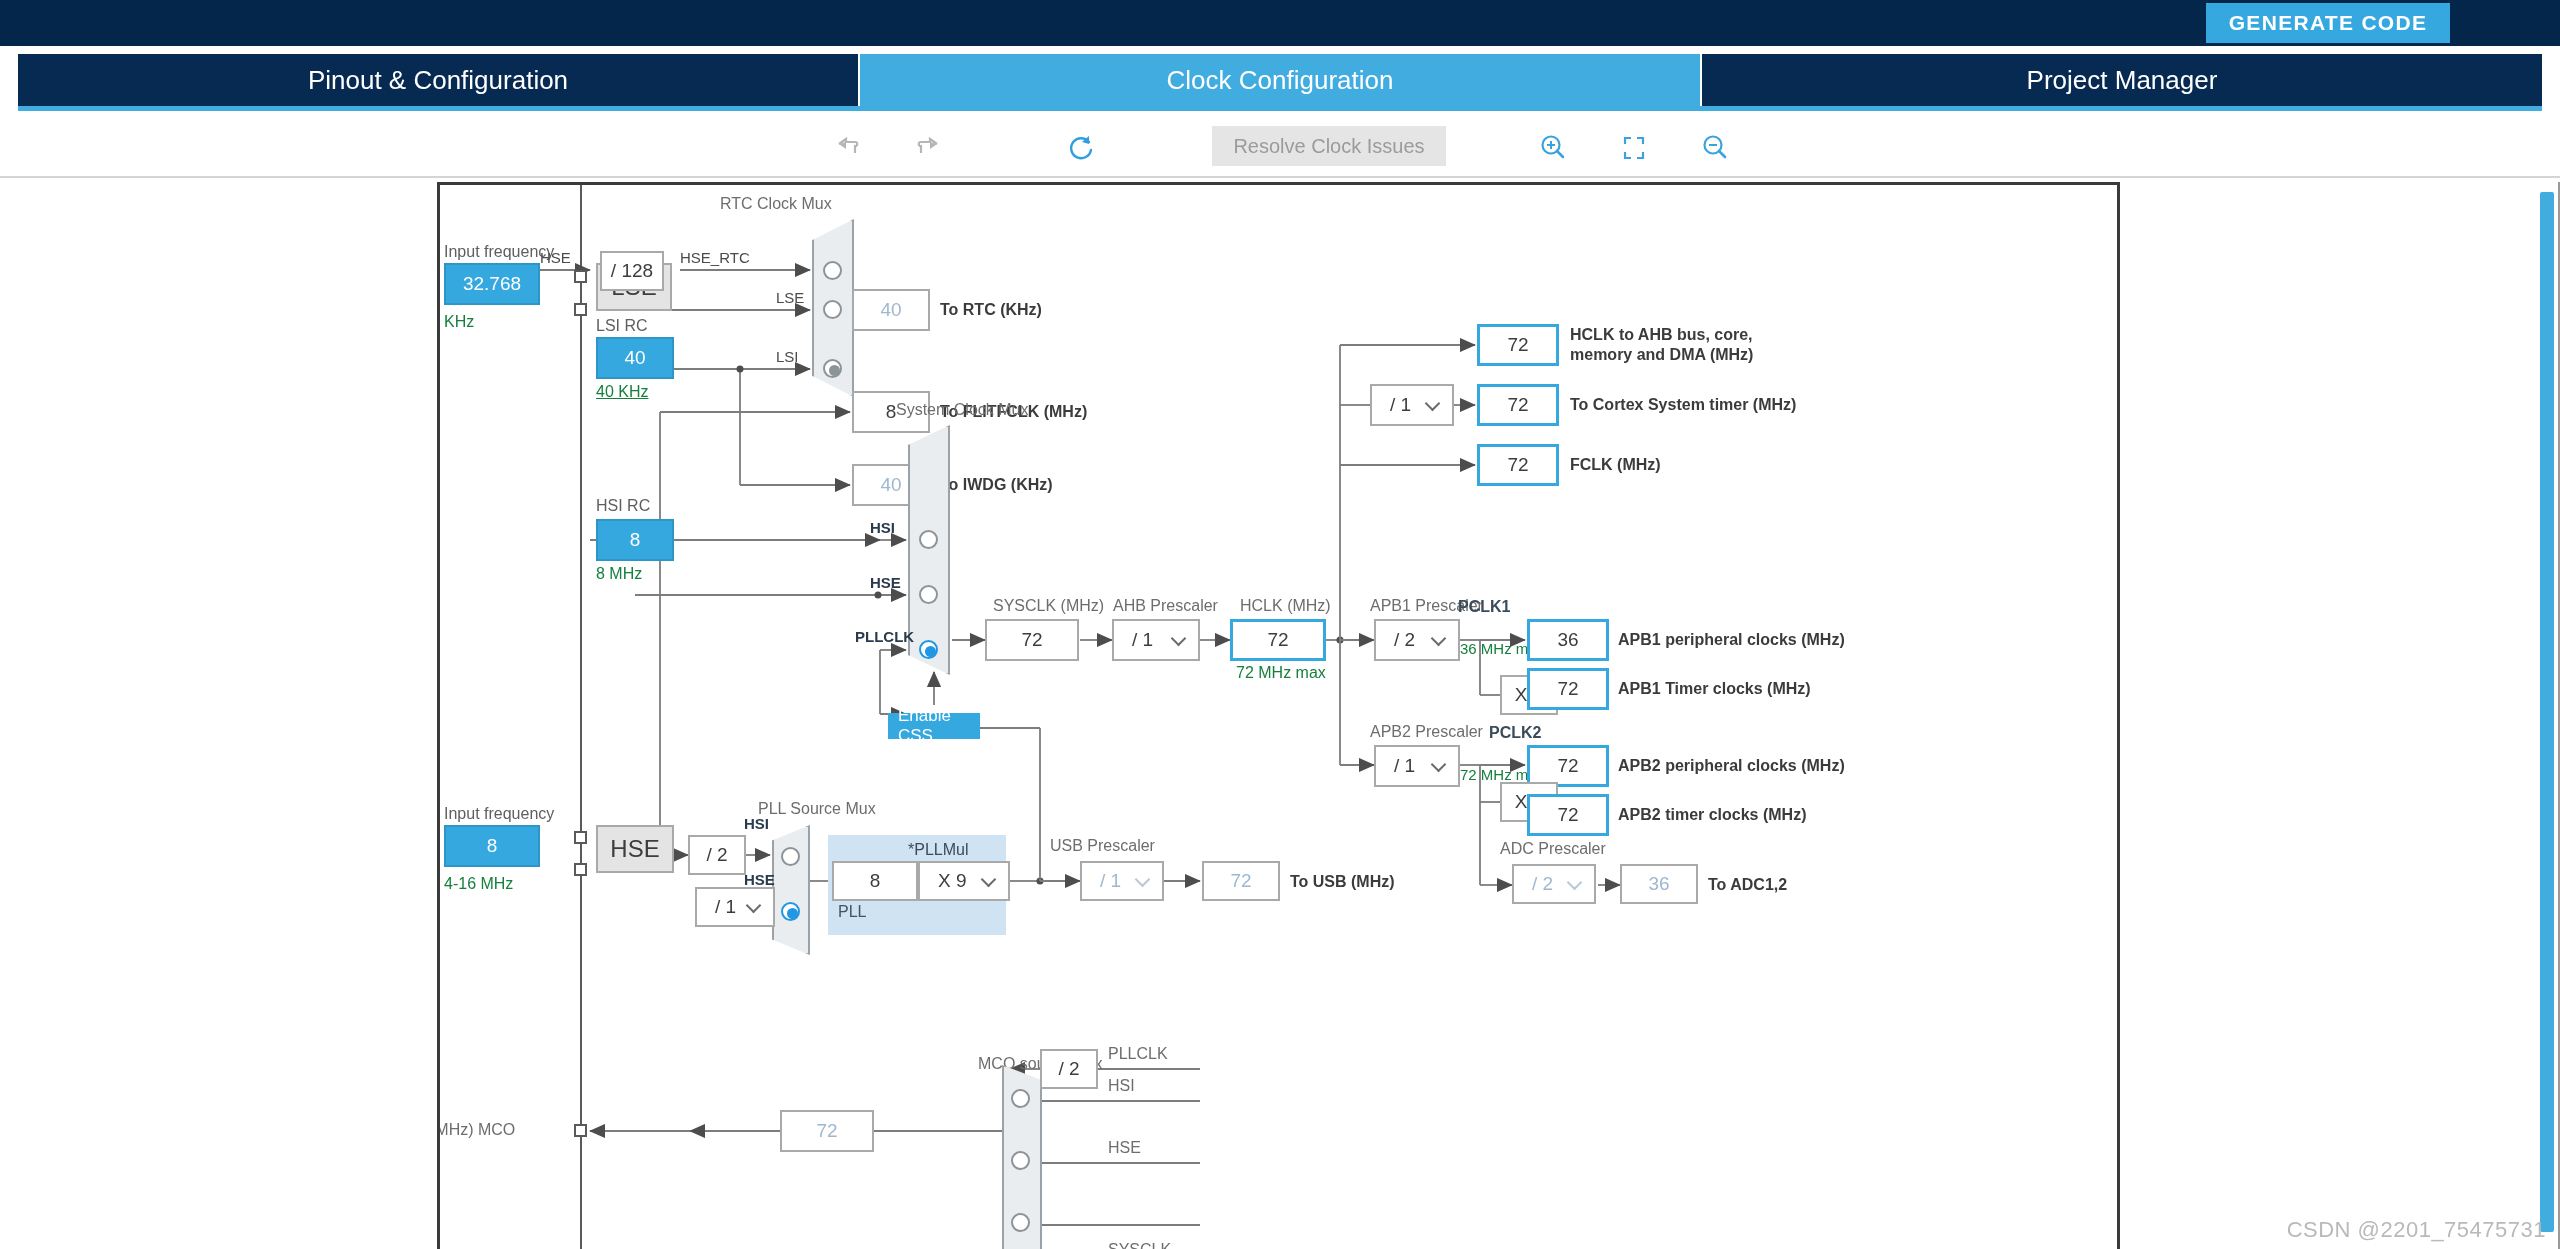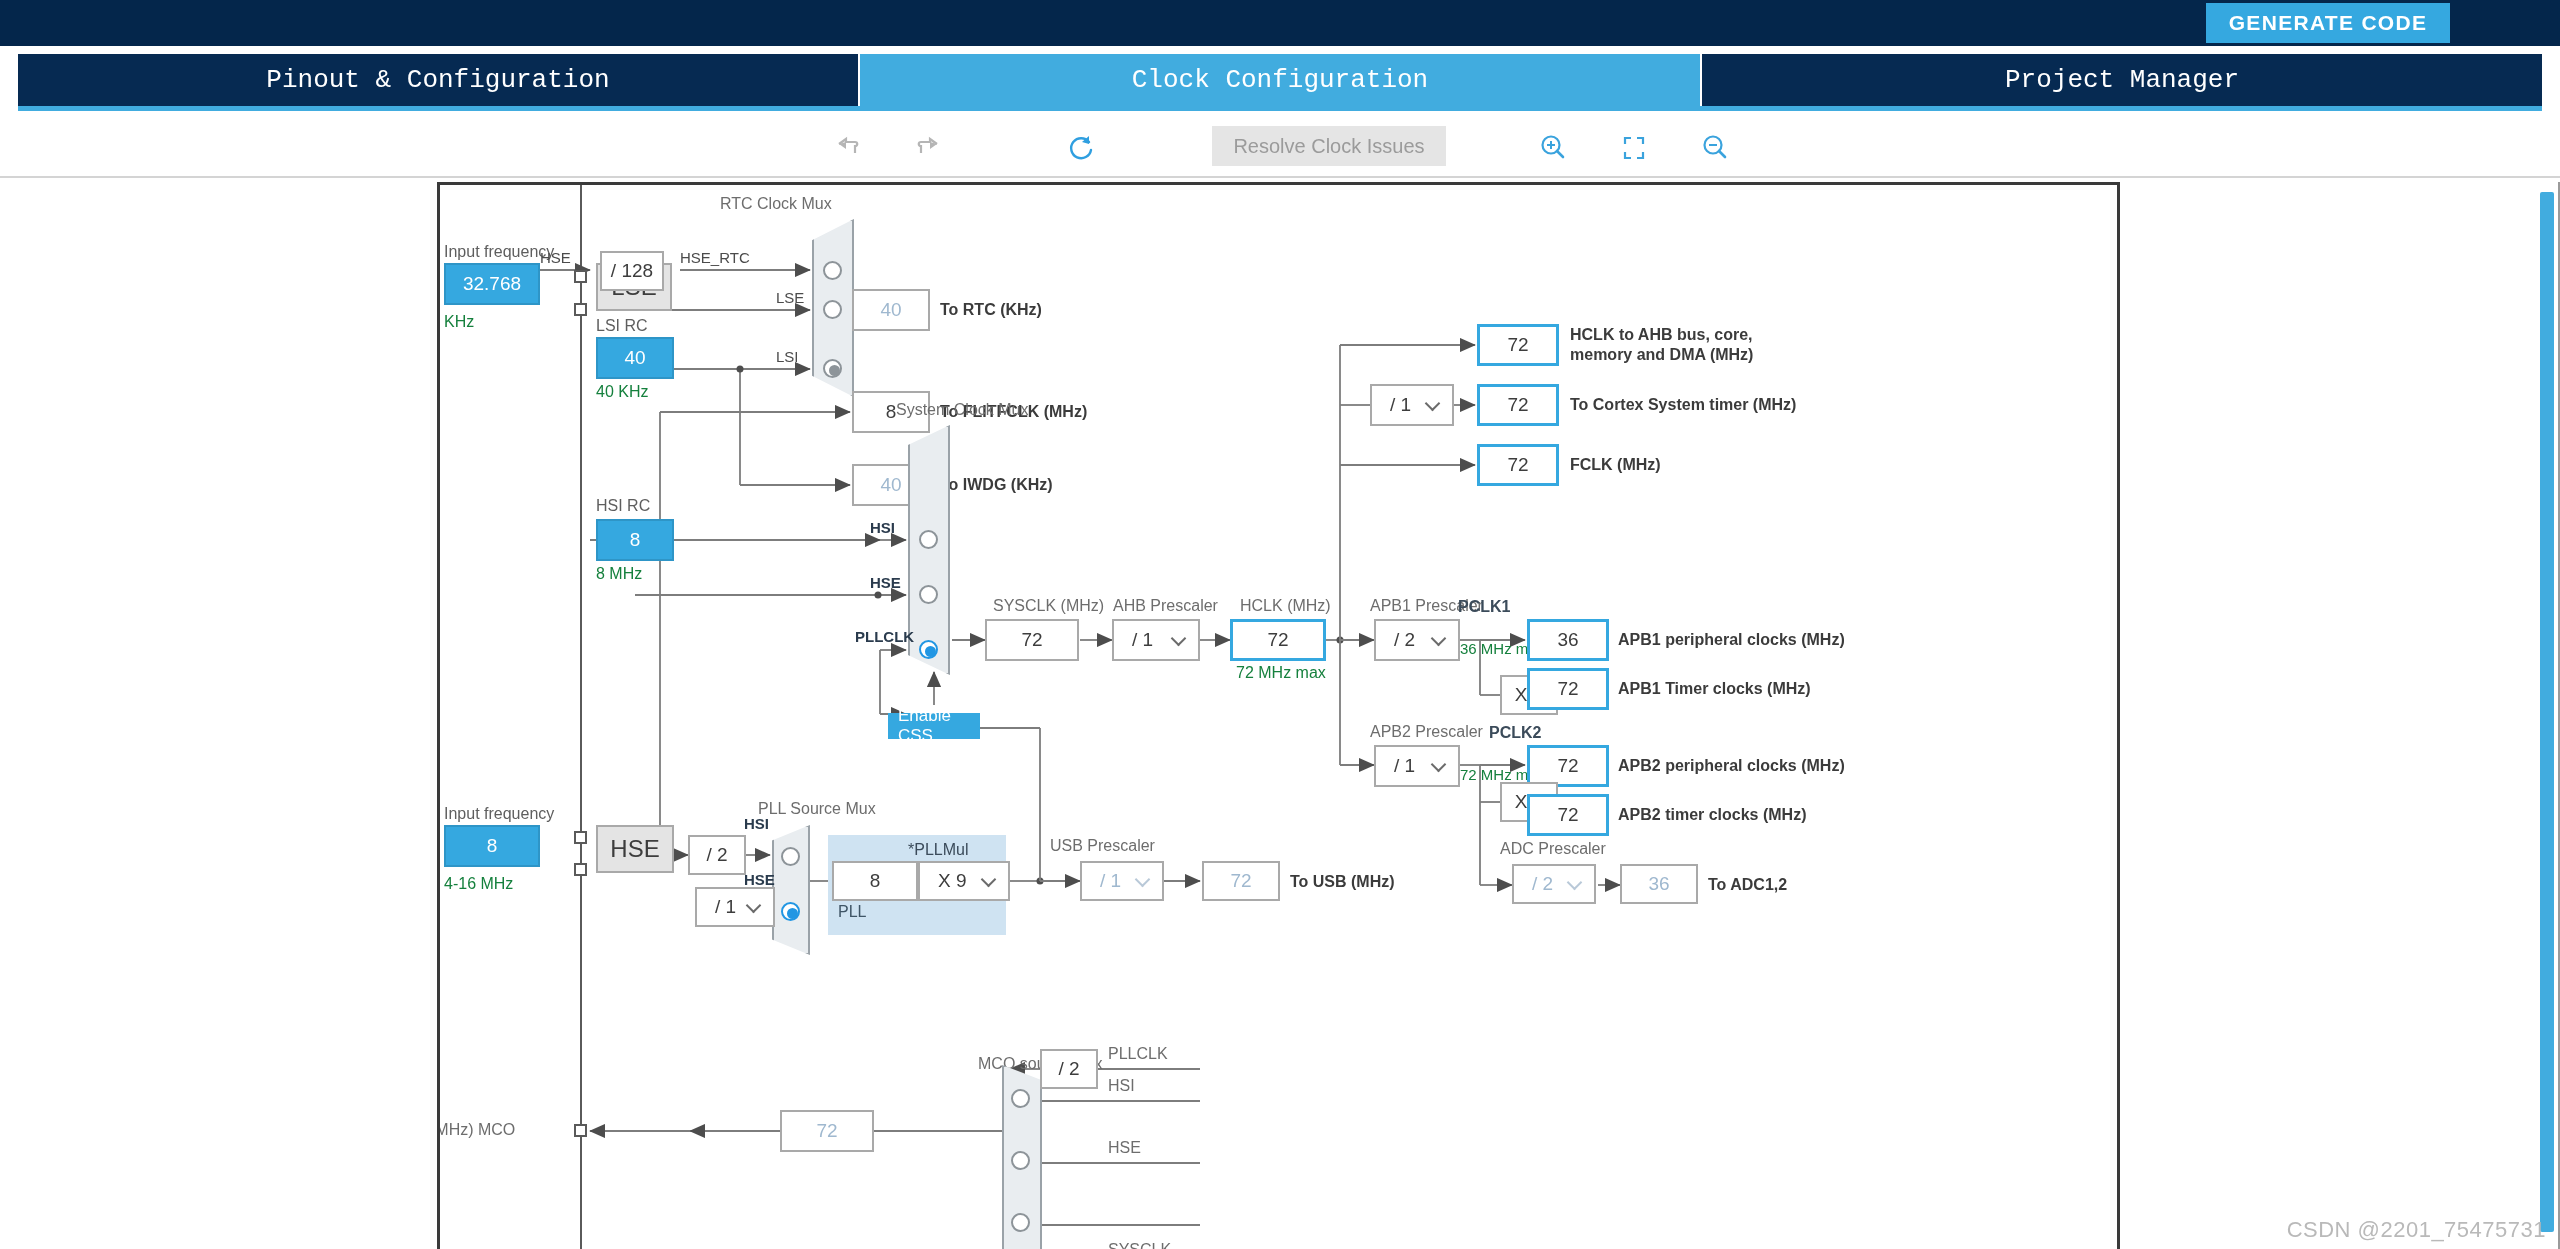--- a/index.html
+++ b/index.html
@@ -45,21 +45,20 @@
     font-family: "Liberation Sans", sans-serif;
   }
 
   
   #tab-bar {
     position: absolute; left: 0; top: 46px;
     width: 2560px; height: 64px;
     background: #ffffff;
     padding: 8px 18px 0 18px;
     display: flex;
-    font-family: Liberation Mono, monospace;
   }
   .tab {
     height: 52px; flex: 1 1 0;
     background: #062a52; color: #ffffff;
     font-size: 26px; display: flex;
     align-items: center; justify-content: center;
     border-right: 2px solid #ffffff;
     cursor: pointer; white-space: nowrap;
   }
   .tab:last-child { border-right: none; }
@@ -394,21 +393,21 @@
 
   <div class="lbl" style="left:4px; top:58px;">Input frequency</div>
   <div class="box filled" style="left:4px; top:78px; width:96px; height:42px;">32.768</div>
   <div class="lbl blue" style="left:4px; top:128px;">KHz</div>
   <div class="pin" style="left:134px; top:85px;"></div>
   <div class="pin" style="left:134px; top:118px;"></div>
   <div class="box grey-fill" style="left:156px; top:78px; width:76px; height:48px;">LSE</div>
 
   <div class="lbl" style="left:156px; top:132px;">LSI RC</div>
   <div class="box filled" style="left:156px; top:152px; width:78px; height:42px;">40</div>
-  <div class="lbl blue" style="left:156px; top:198px;">40 KHz</div>
+  <div class="lbl blue" style="left:156px; top:198px;text-decoration:underline;">40 KHz</div>
 
   <div class="sig" style="left:100px; top:64px;">HSE</div>
   <div class="box divider" style="left:160px; top:66px; width:64px; height:40px;">/ 128</div>
   <div class="sig" style="left:240px; top:64px;">HSE_RTC</div>
 
   <div class="lbl grp" style="left:280px; top:10px;">RTC Clock Mux</div>
   <div class="mux" style="left:372px; top:34px; width:42px; height:178px; clip-path: polygon(0 12%, 100% 0, 100% 100%, 0 88%);">
   </div>
   <div class="mux" style="left:372px; top:34px; width:42px; height:178px; background:transparent; border:none;">
     <span class="radio" style="left:11px; top:42px;"></span>

